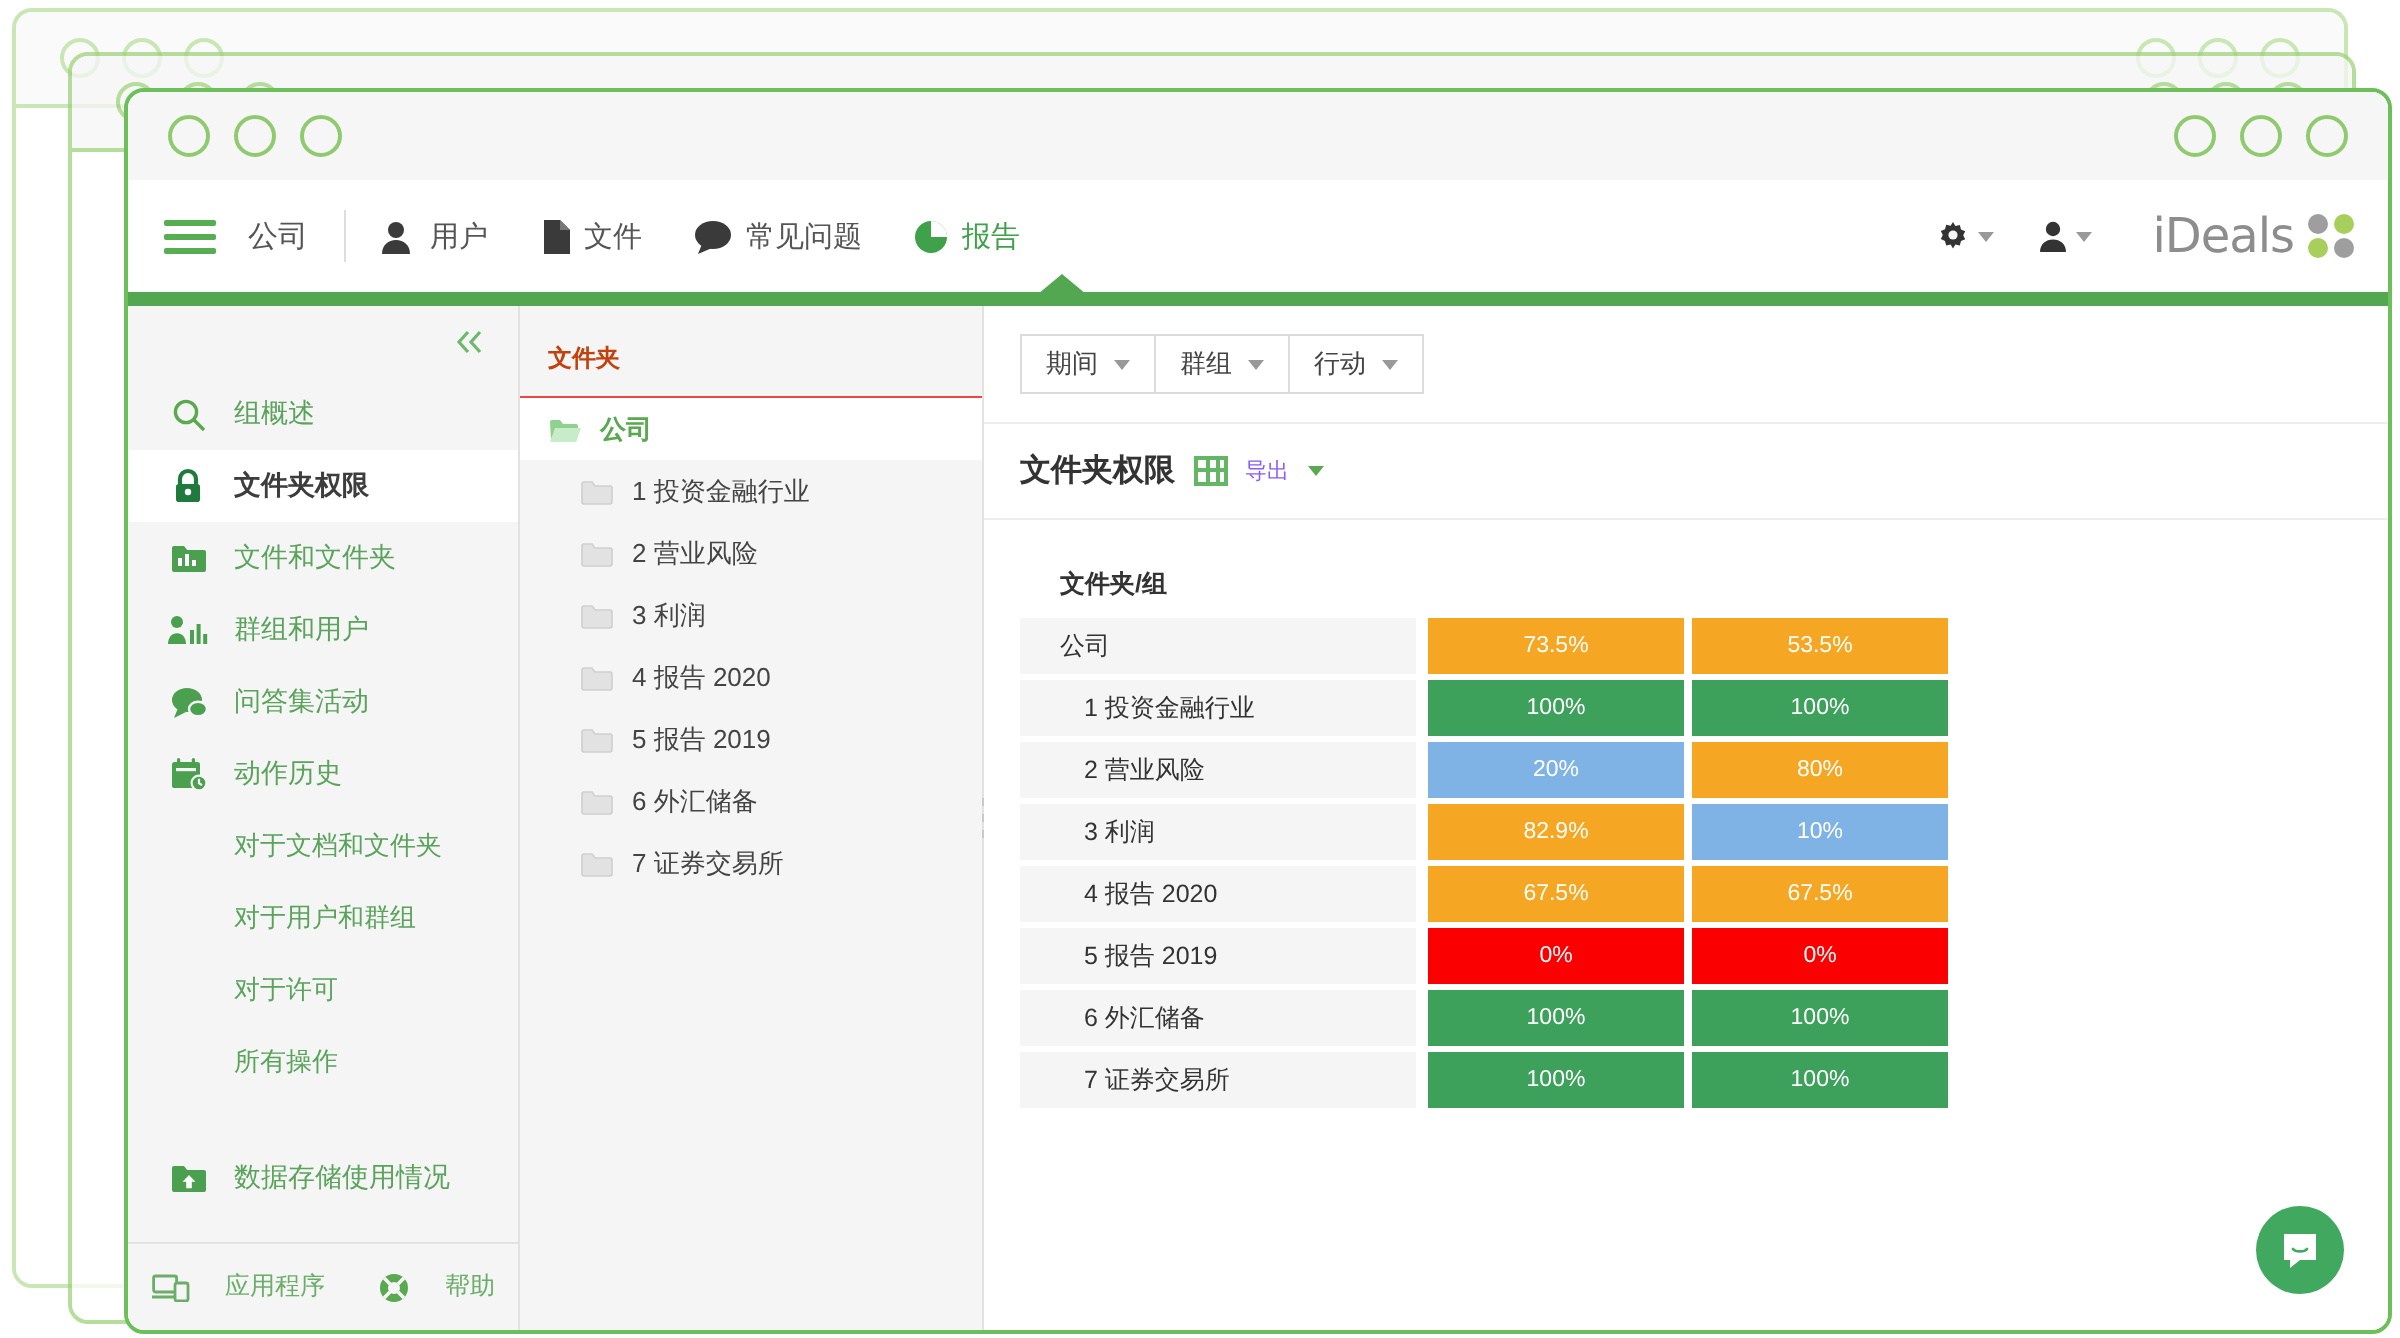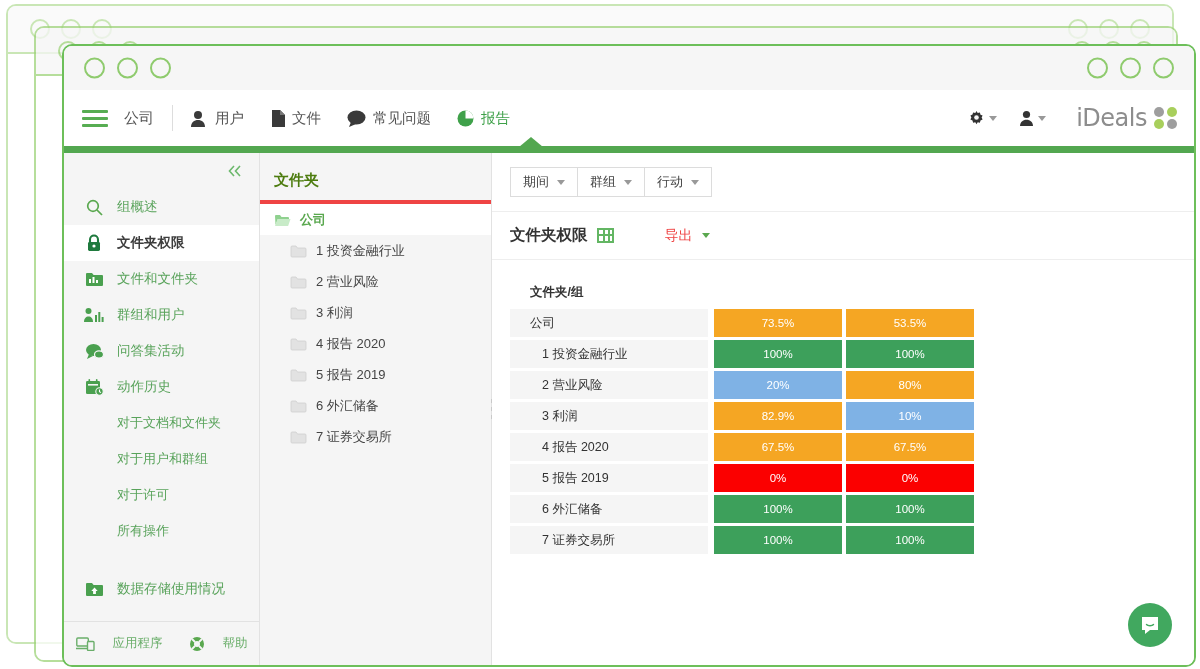--- a/index.html
+++ b/index.html
@@ -104,21 +104,21 @@
   .sitem .sic { width:20px; height:20px; display:flex; align-items:center; justify-content:center; flex:0 0 20px; }
   .sitem.sub { padding-left:53px; font-size:13px; }
   .sidefoot {
     flex:0 0 44px; border-top:1px solid #e2e2e2; display:flex; align-items:center;
     justify-content:center; gap:26px; font-size:12.5px; color:#6aae6a;
   }
   .sidefoot .f { display:flex; align-items:center; gap:18px; cursor:pointer; }
 
   
   .tree { flex:0 0 232px; background:#f5f5f5; border-right:1px solid #e2e2e2; position:relative; }
-  .tree .th { font-size:15px; color:#4d7c0f; font-weight:bold; padding:18px 0 10px 14px; border-bottom:4px solid #ef4444; }
+  .tree .th { font-size:12px; color:#c2410c; font-weight:bold; padding:18px 0 10px 14px; border-bottom:1px solid #ef4444; }
   .tree .tnode {
     display:flex; align-items:center; gap:9px;
     height:31px; padding-left:14px; font-size:13px; color:#444; cursor:pointer;
   }
   .tree .tnode.root { background:#fff; color:#5aa84f; font-weight:bold; }
   .tree .tnode.child { padding-left:30px; }
   .draghandle {
     position:absolute; right:-4px; top:50%; transform:translateY(-50%);
     display:flex; flex-direction:column; gap:4px; cursor:col-resize;
   }
@@ -131,21 +131,21 @@
     display:flex; align-items:center; gap:8px;
     height:30px; padding:0 12px; border:1px solid #dcdcdc; background:#fff;
     font-size:13px; color:#444; cursor:pointer; margin-left:-1px;
   }
   .tbtn:first-child { margin-left:0; }
   .titlerow { padding:13px 0 13px 18px; display:flex; align-items:center; gap:9px; border-bottom:1px solid #eee; }
   .titlerow .t { font-size:15.5px; color:#333; font-weight:bold; }
   .gridicon { width:17px; height:15px; border:2px solid #63b663; position:relative; }
   .gridicon::before { content:""; position:absolute; left:0; right:0; top:4px; height:2px; background:#63b663; }
   .gridicon::after  { content:""; position:absolute; top:0; bottom:0; left:4px; width:2px; background:#63b663; box-shadow:5px 0 0 #63b663; }
-  .exp { font-size:14px; color:#ef4444; cursor:pointer;margin-left:42px; }
+  .exp { font-size:11px; color:#8b5cf6; cursor:pointer; }
   .caret.g { border-top-color:#5aa84f; }
 
   
   .tablewrap { padding:24px 18px 0 18px; }
   .colhdr { font-size:12.5px; color:#333; font-weight:bold; margin-bottom:8px; padding-left:20px; }
   .hrow { display:flex; align-items:stretch; margin-bottom:3px; }
   .hlabel {
     width:198px; flex:0 0 198px; background:#f5f5f5; color:#333;
     font-size:12.5px; display:flex; align-items:center; padding-left:20px; height:28px;
   }

